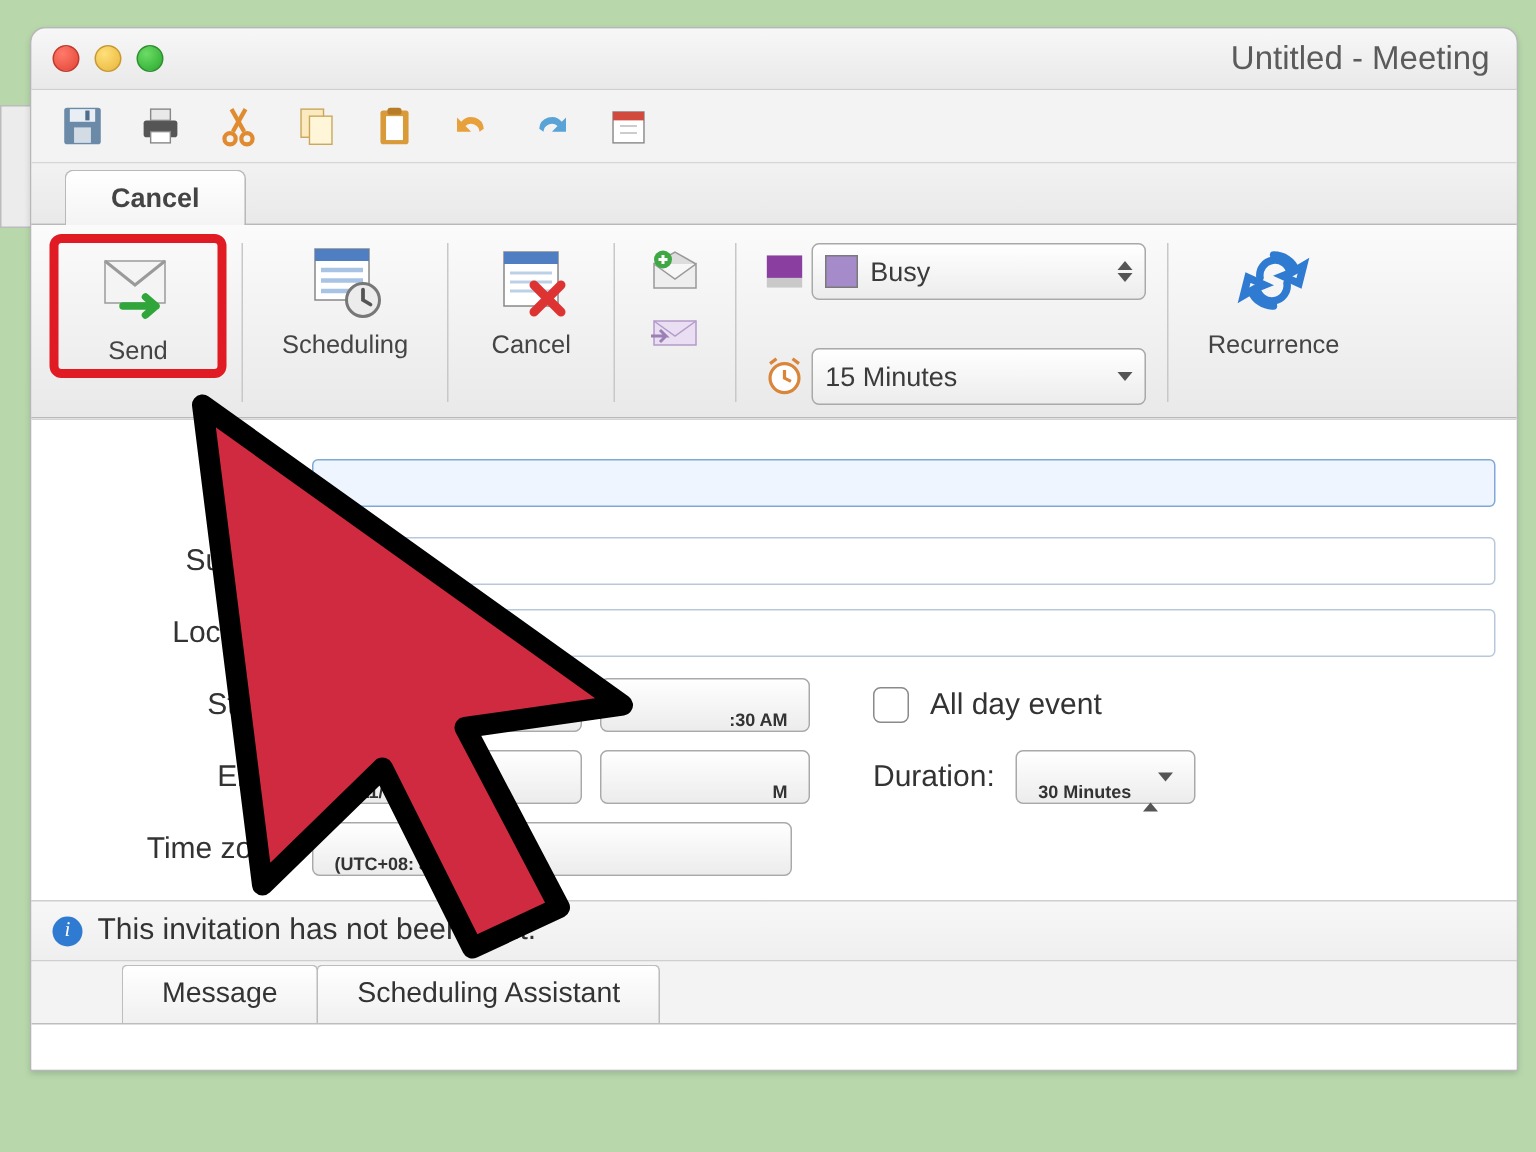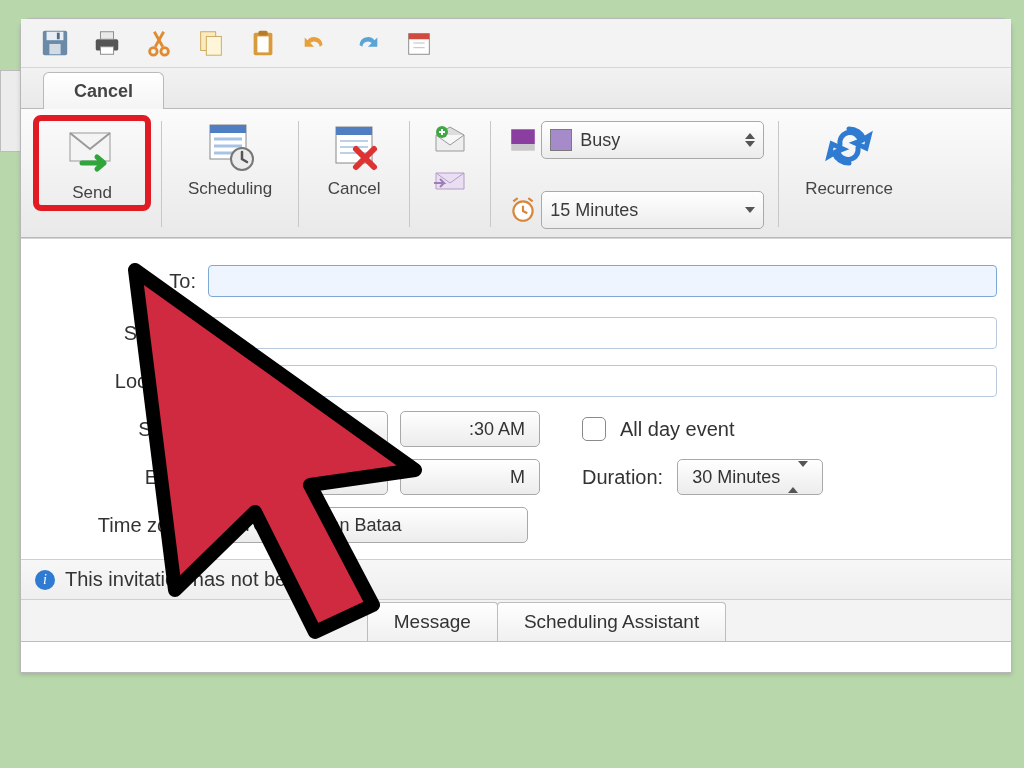--- a/index.html
+++ b/index.html
@@ -104,34 +104,34 @@
   .flabel{width:175px;text-align:right;font-size:20px;color:#333;}
   .finput{
     flex:1;height:30px;
     border:1px solid #b8c8dc;border-radius:4px;background:#fff;
   }
   .finput.to{border-color:#7ea9d6;background:#eef5fe;}
   .fbutton{
     height:34px;padding:0 14px;
     background:linear-gradient(#ffffff,#ececec);
     border:1px solid #a9a9a9;border-radius:5px;
-    font-size:18px;color:#333;display:flex;align-items:center;gap:8px;
+    font-size:12px;color:#333;display:flex;align-items:flex-end;gap:8px;font-weight:bold;
   }
   .duration-wrap{display:flex;align-items:center;gap:14px;margin-left:30px;}
   .checkbox{width:22px;height:22px;border:1px solid #8a8a8a;border-radius:5px;background:#fff;}
   
   .statusrow{
     border-top:1px solid #cfcfcf;border-bottom:1px solid #cfcfcf;
     background:linear-gradient(#f7f7f7,#efefef);
     padding:8px 14px;display:flex;align-items:center;gap:10px;font-size:20px;color:#333;
   }
   .infoicon{width:20px;height:20px;border-radius:50%;background:#2f7bd1;color:#fff;font-size:14px;line-height:20px;text-align:center;font-style:italic;font-family:Georgia,serif;}
   
   .bottomtabs{
-    background:#f3f3f3;padding:2px 0 0 60px;display:flex;gap:0;justify-content:center;
+    background:#f3f3f3;padding:2px 0 0 60px;display:flex;gap:0;
   }
   .btab{
     padding:8px 26px;font-size:19px;color:#333;
     border:1px solid #bdbdbd;border-bottom:none;background:linear-gradient(#ffffff,#f0f0f0);
     border-top-left-radius:4px;border-top-right-radius:4px;margin-right:-1px;
   }
   .editor{height:30px;border-top:1px solid #bdbdbd;background:#fff;}
 
   
   .cursor-annot{
@@ -148,20 +148,28 @@
     position:absolute;left:0;top:70px;width:26px;height:80px;background:#ececec;border:1px solid #bcbcbc;border-right:none;
   }
 </style>
 </head>
 <body>
 
 <div class="behind"></div>
 
 <div class="window">
 
+  <div class="titlebar">
+    <div class="traffic">
+      <div class="dot red"></div>
+      <div class="dot yellow"></div>
+      <div class="dot green"></div>
+    </div>
+    <div class="title">Untitled - Meeting</div>
+  </div>
 
   <div class="quickbar">
     <span class="qicon">
       <svg viewBox="0 0 32 32">
           <rect x="3" y="3" width="26" height="26" rx="2" fill="#6b8aa8"></rect>
           <rect x="7" y="4" width="18" height="9" fill="#e8eef4"></rect>
           <rect x="10" y="17" width="12" height="11" fill="#d3dce5"></rect>
           <rect x="18" y="5" width="3" height="7" fill="#4f6d8a"></rect>
         </svg>
     </span>

